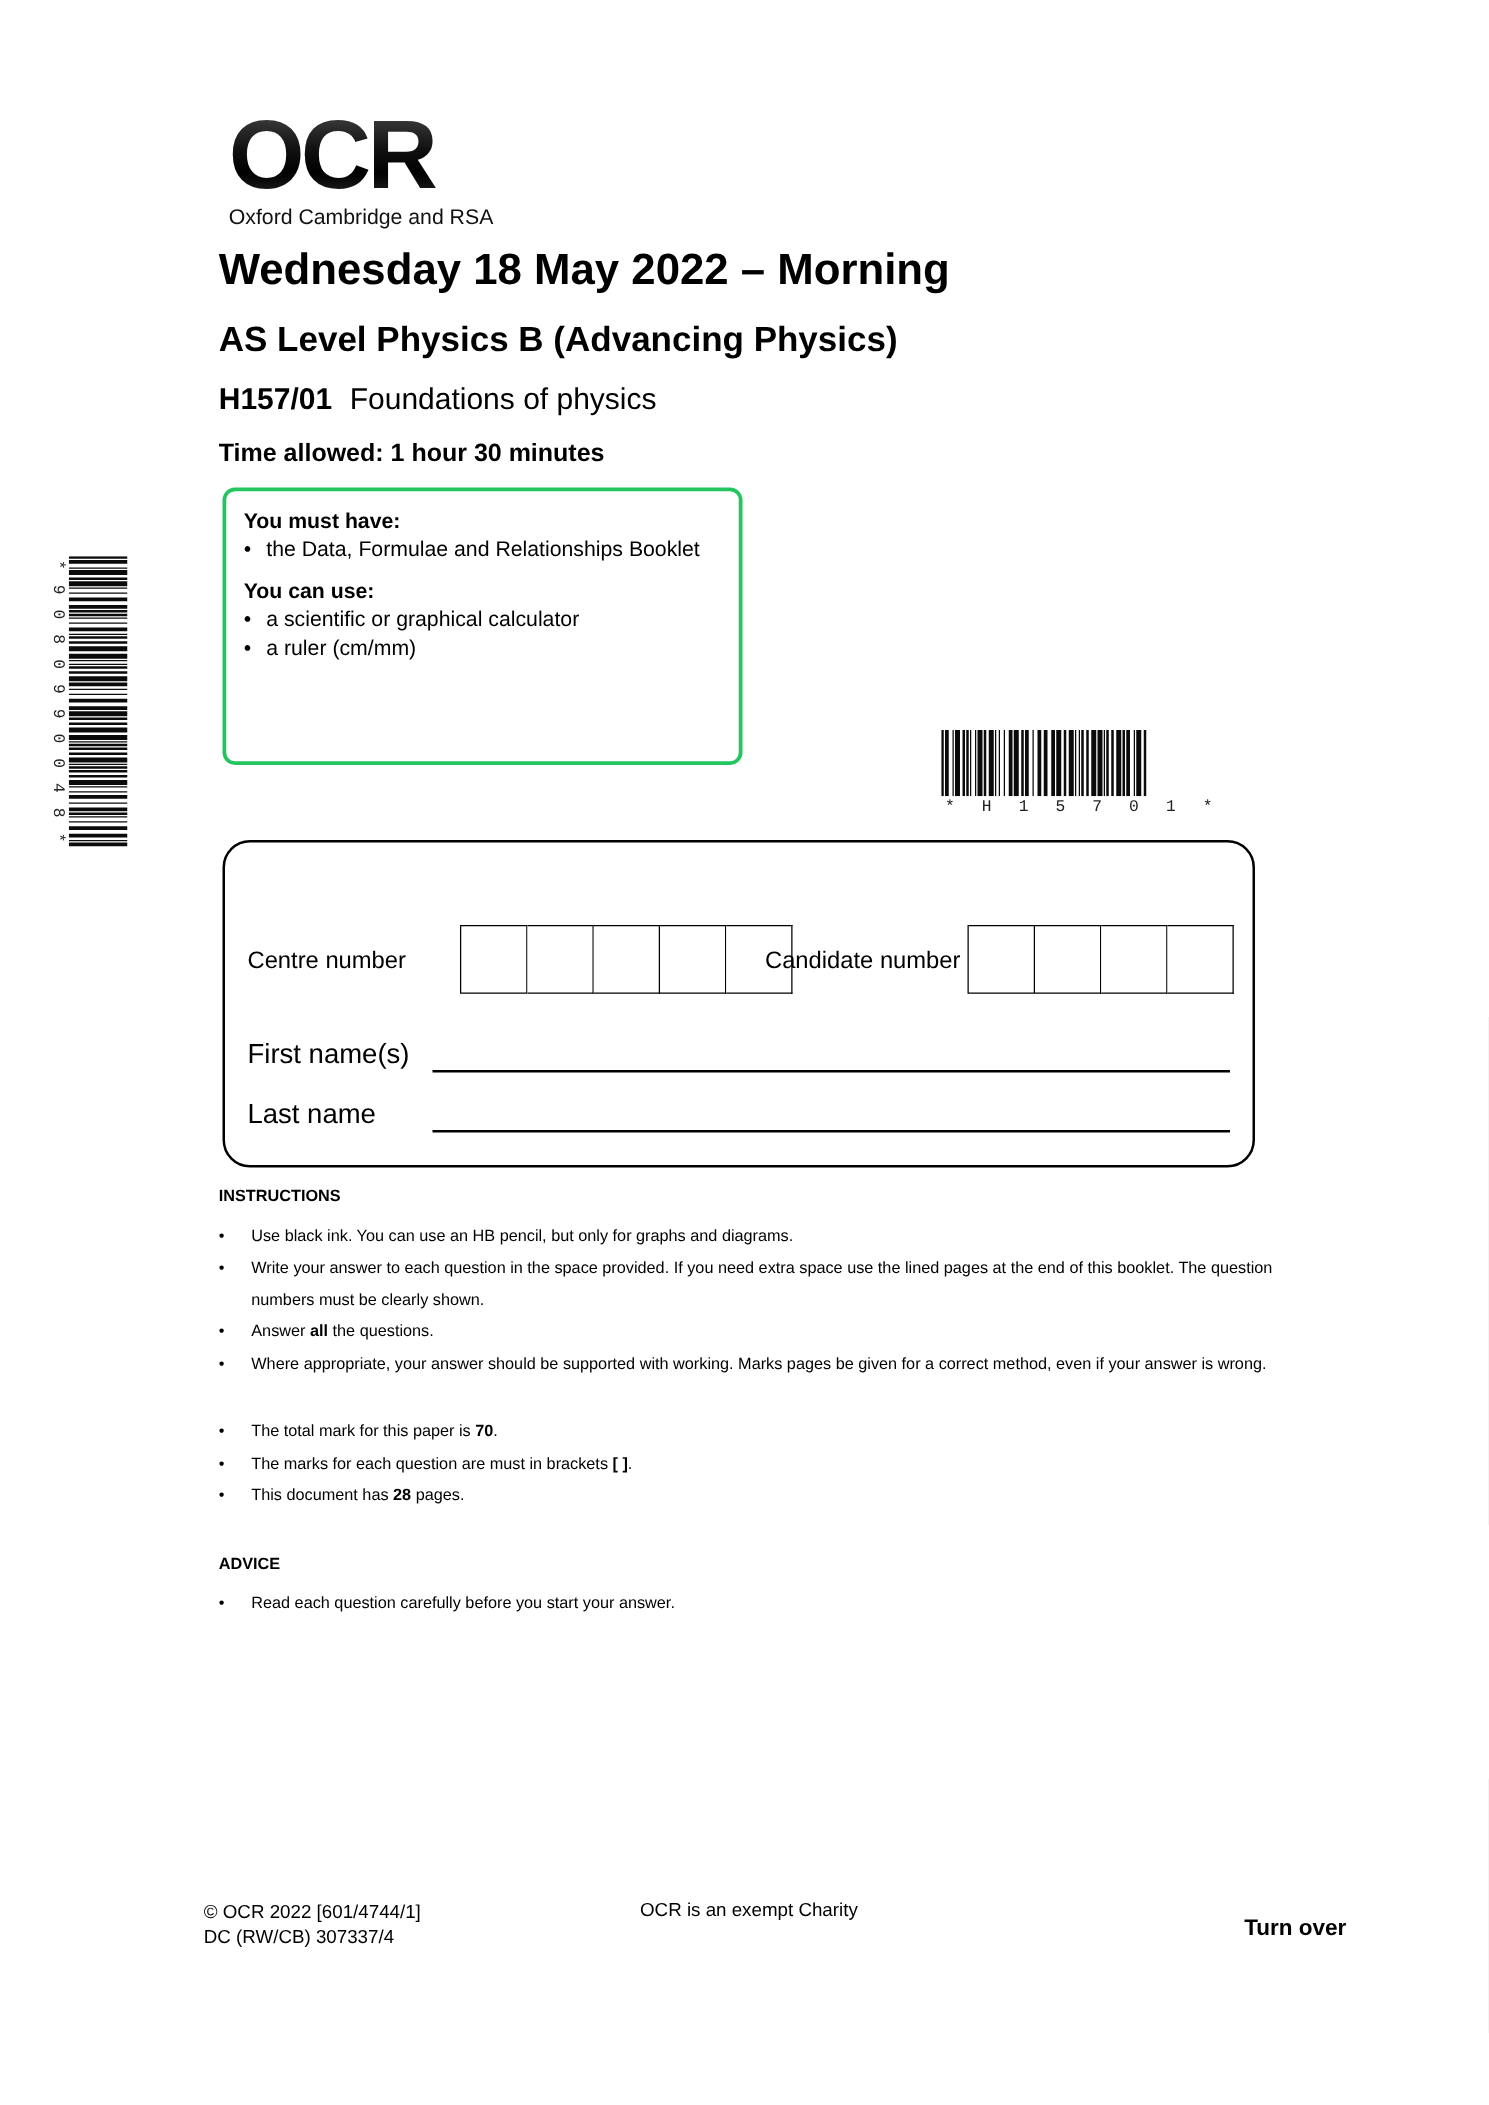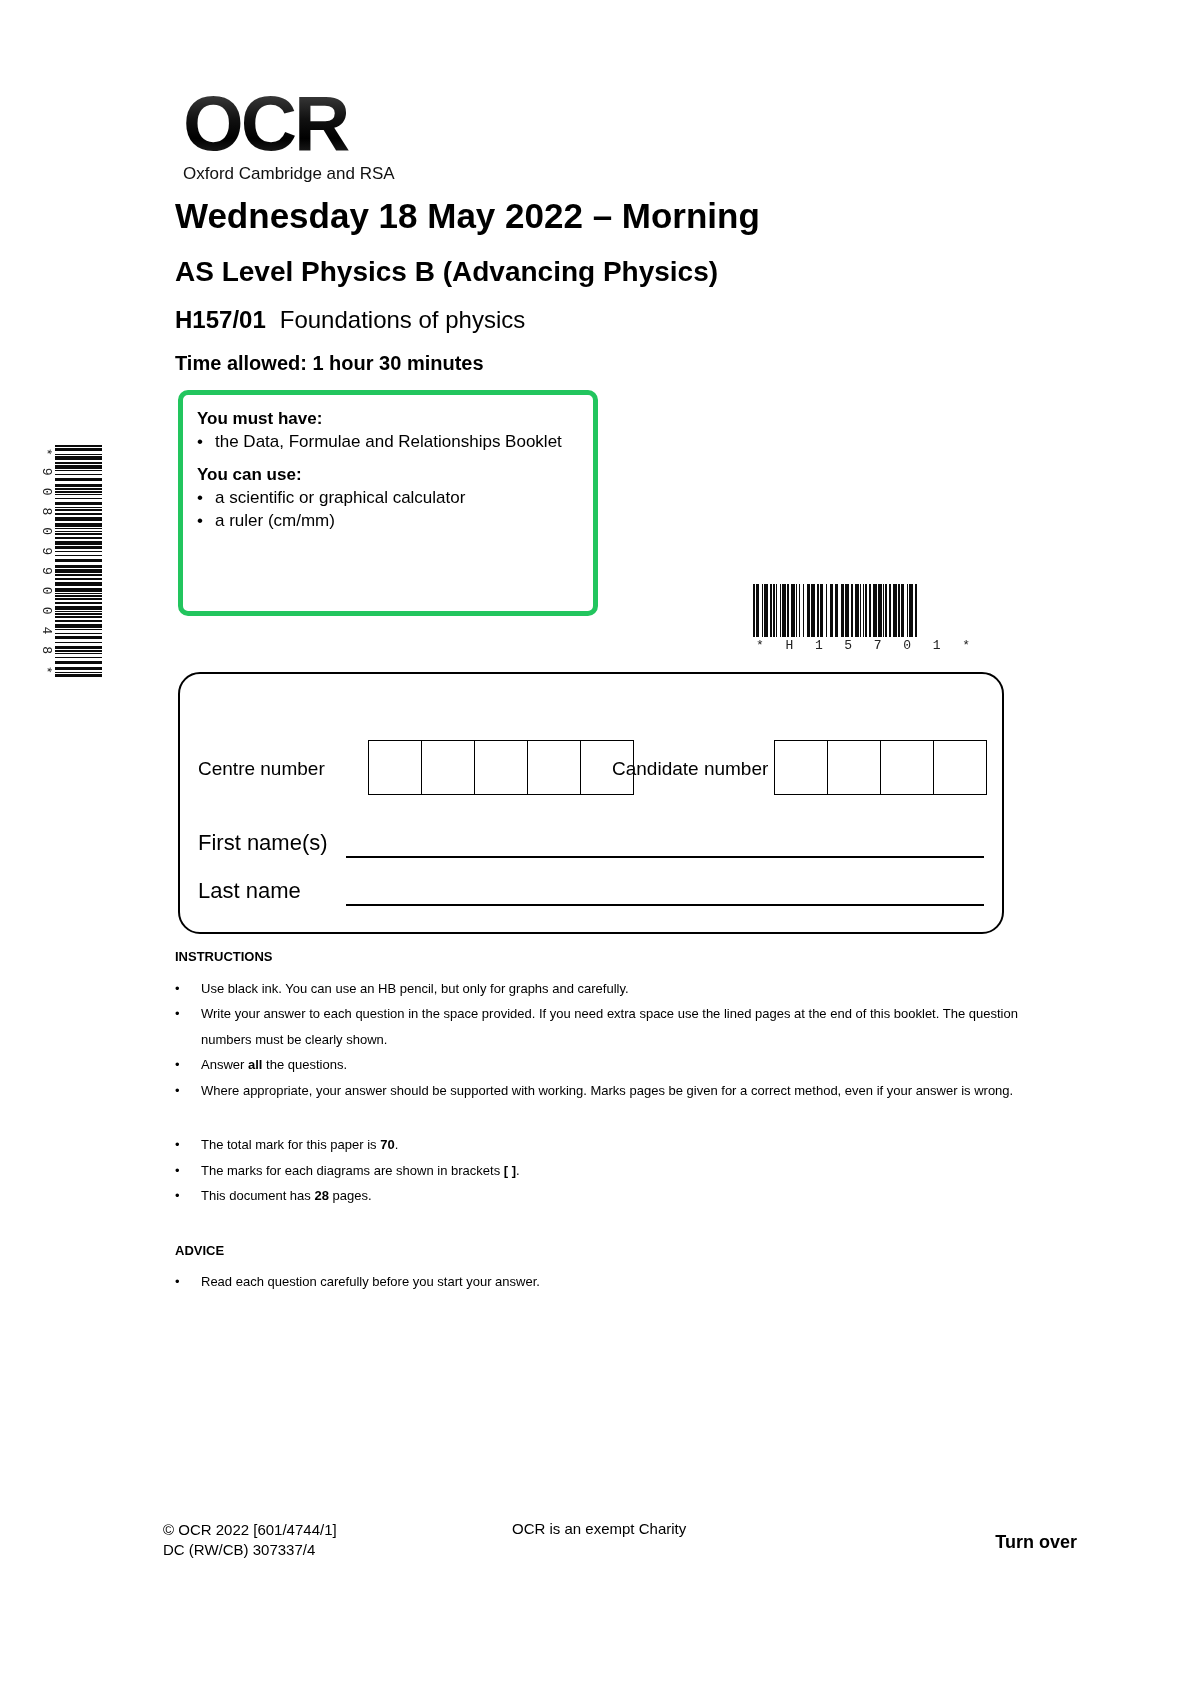--- a/index.html
+++ b/index.html
@@ -22,21 +22,21 @@
   .logo-tagline{font-size:17px;color:#111;margin-top:2px;letter-spacing:0px;}
   
   .title{position:absolute;left:175px;top:196px;font-size:35px;font-weight:bold;}
   .subtitle{position:absolute;left:175px;top:256px;font-size:28px;font-weight:bold;}
   .paper-line{position:absolute;left:175px;top:306px;font-size:24px;}
   .paper-line .seg-b{font-weight:bold;margin-right:14px;}
   .time-allowed{position:absolute;left:175px;top:352px;font-size:20px;font-weight:bold;}
   
   .req-box{
     position:absolute;left:178px;top:390px;width:382px;height:192px;
-    border:5px solid #22c55e;border-radius:10px;padding:12px 14px;
+    border:3px solid #22c55e;border-radius:10px;padding:12px 14px;
     font-size:17px;line-height:23px;
   }
   .req-label{font-weight:bold;}
   .req-group{margin-bottom:10px;}
   
   .bullet-item{display:flex;}
   .bullet-item .dot{width:26px;flex:0 0 26px;}
   .bullet-item .btext{flex:1;}
   .bullet-item .btext .b{font-weight:bold;}
   .req-box .bullet-item .dot{width:18px;flex:0 0 18px;}
@@ -283,21 +283,21 @@
       <div class="name-line"></div>
     </div>
   </div>
 
   <div class="body-text">
     <div class="section">
       <div class="section-heading">INSTRUCTIONS</div>
       <div>
           <div class="bullet-item">
             <span class="dot">•</span>
-            <div class="btext"><span>Use black ink. You can use an HB pencil, but only for graphs and carefully.</span></div>
+            <div class="btext"><span>Use black ink. You can use an HB pencil, but only for graphs and diagrams.</span></div>
           </div>
           <div class="bullet-item">
             <span class="dot">•</span>
             <div class="btext"><span>Write your answer to each question in the space provided. If you need extra space use the lined pages at the end of this booklet. The question numbers must be clearly shown.</span></div>
           </div>
           <div class="bullet-item">
             <span class="dot">•</span>
             <div class="btext"><span>Answer </span><span class="b">all</span><span> the questions.</span></div>
           </div>
           <div class="bullet-item">
@@ -307,21 +307,21 @@
         </div>
     </div>
     <div class="section">
       <div>
           <div class="bullet-item">
             <span class="dot">•</span>
             <div class="btext"><span>The total mark for this paper is </span><span class="b">70</span><span>.</span></div>
           </div>
           <div class="bullet-item">
             <span class="dot">•</span>
-            <div class="btext"><span>The marks for each diagrams are shown in brackets </span><span class="b">[  ]</span><span>.</span></div>
+            <div class="btext"><span>The marks for each question are must in brackets </span><span class="b">[  ]</span><span>.</span></div>
           </div>
           <div class="bullet-item">
             <span class="dot">•</span>
             <div class="btext"><span>This document has </span><span class="b">28</span><span> pages.</span></div>
           </div>
         </div>
     </div>
     <div class="section">
       <div class="section-heading">ADVICE</div>
       <div>

